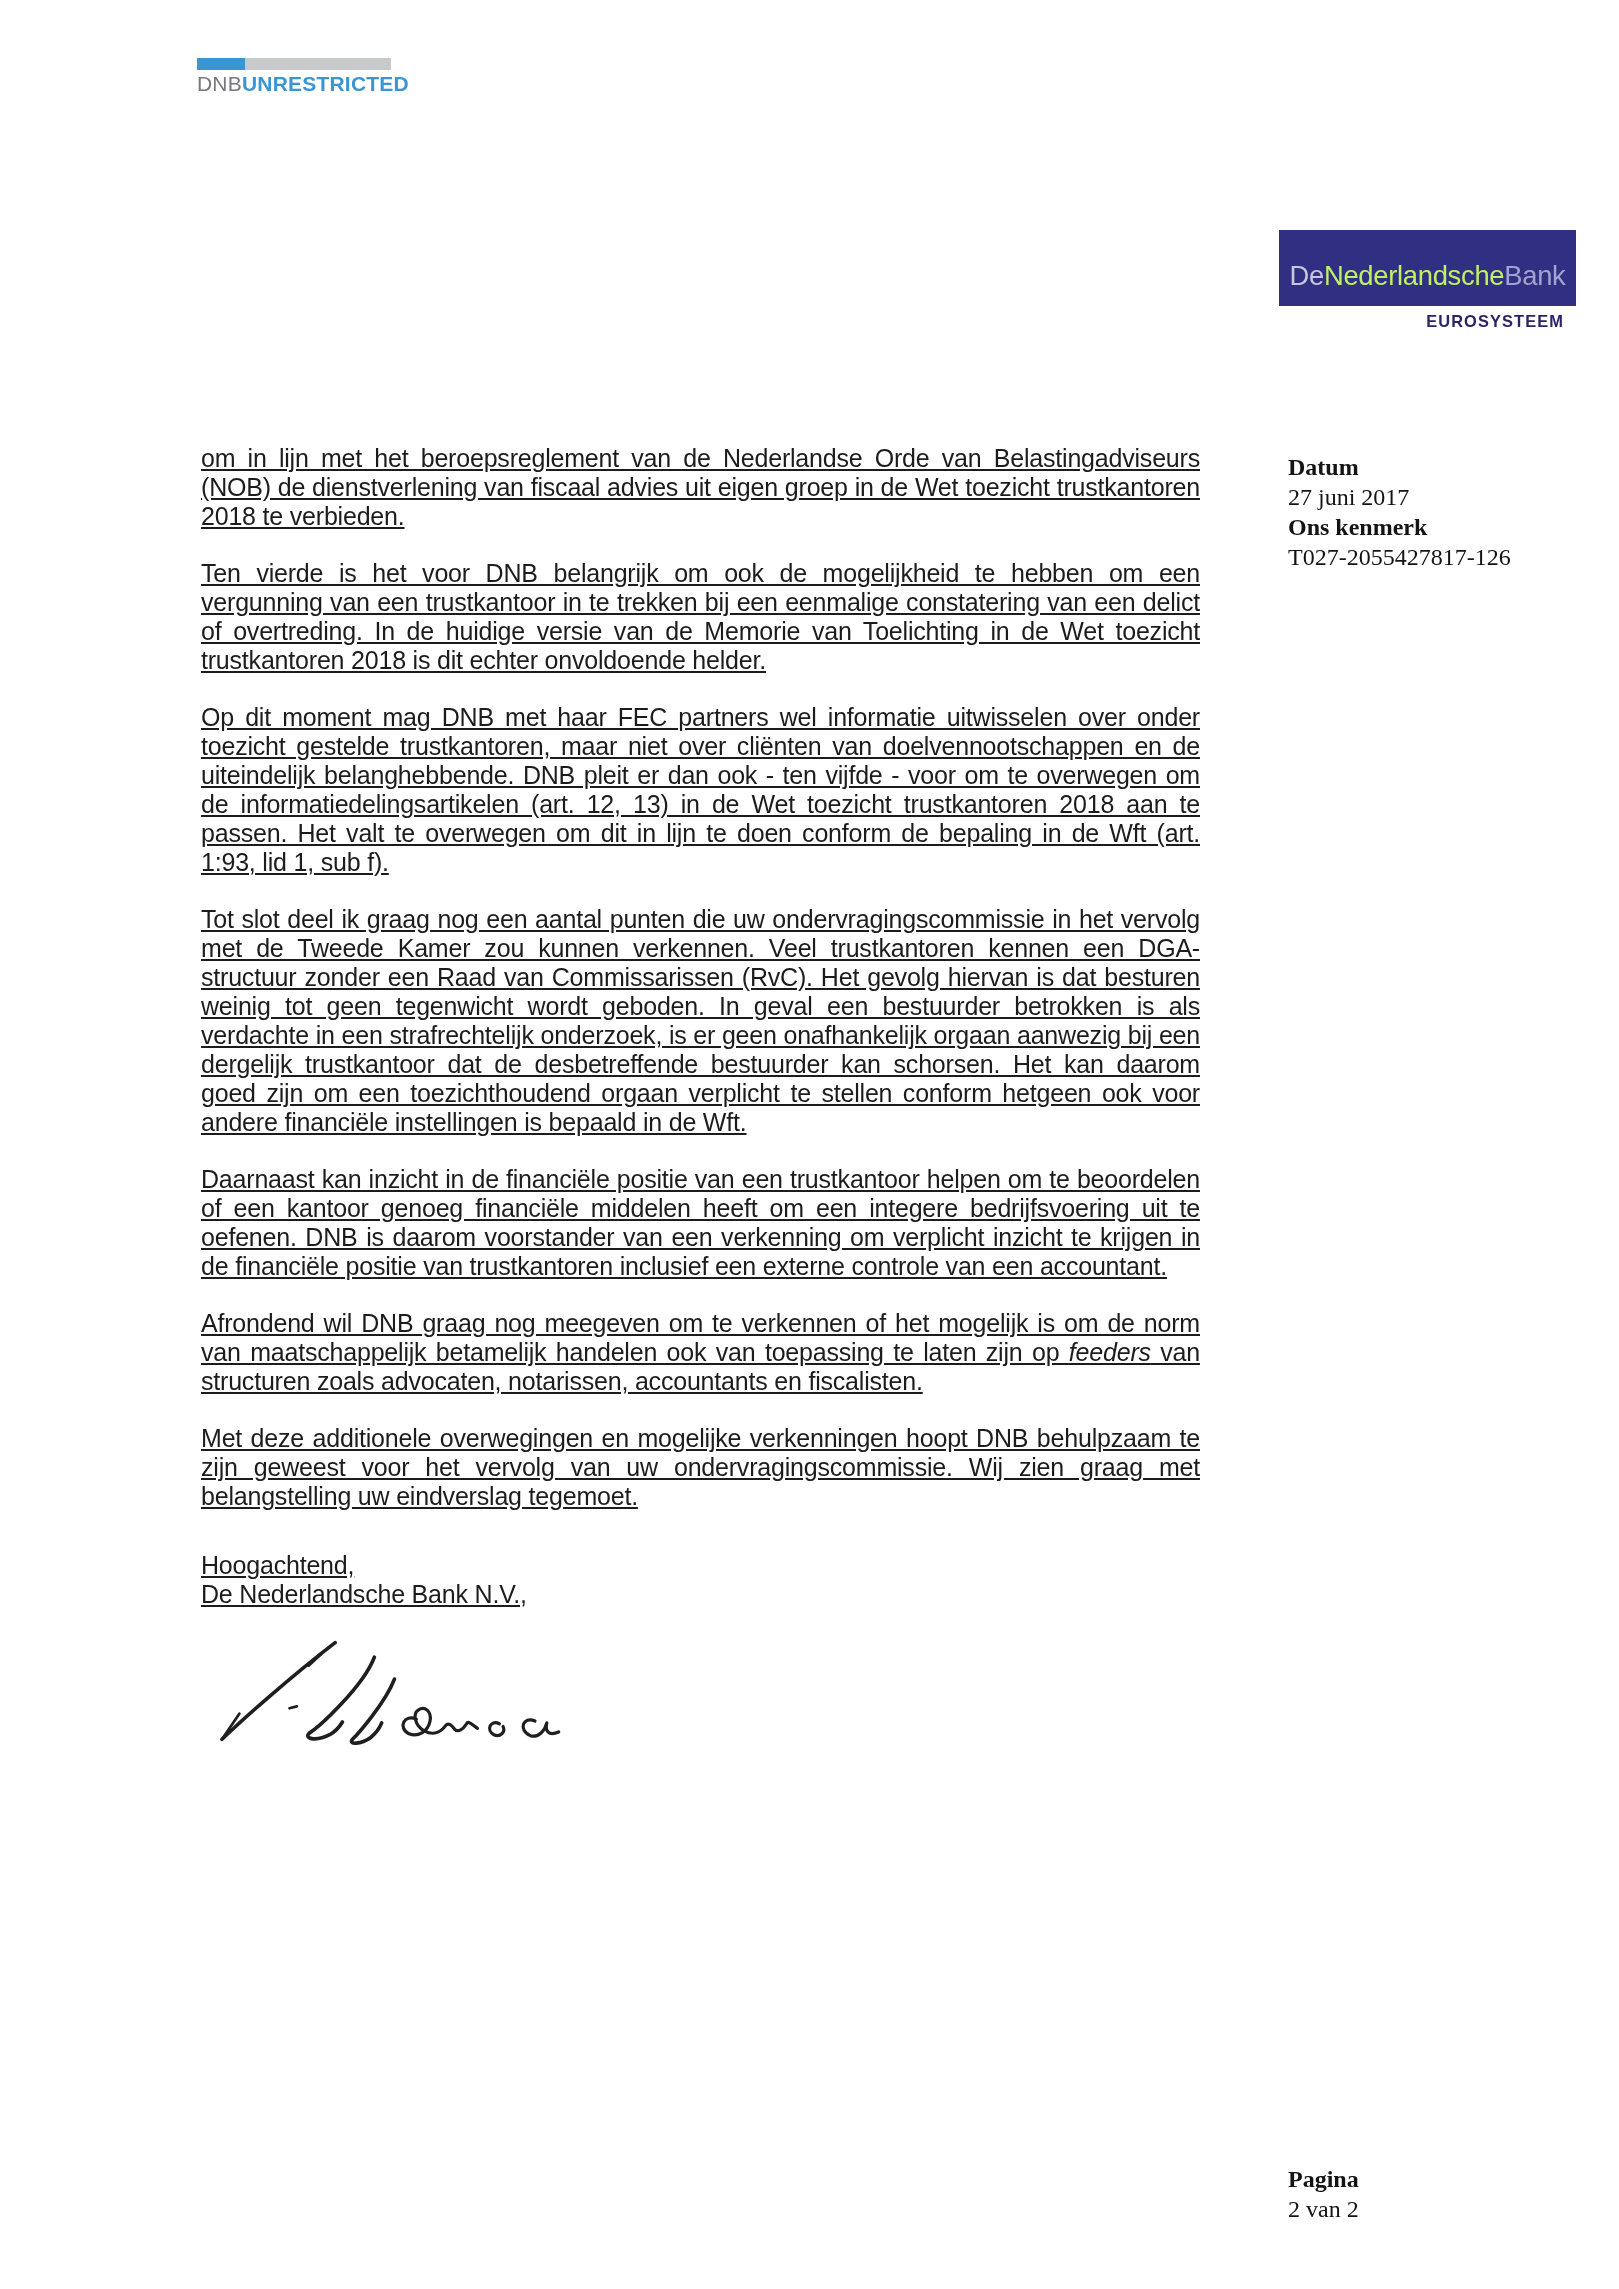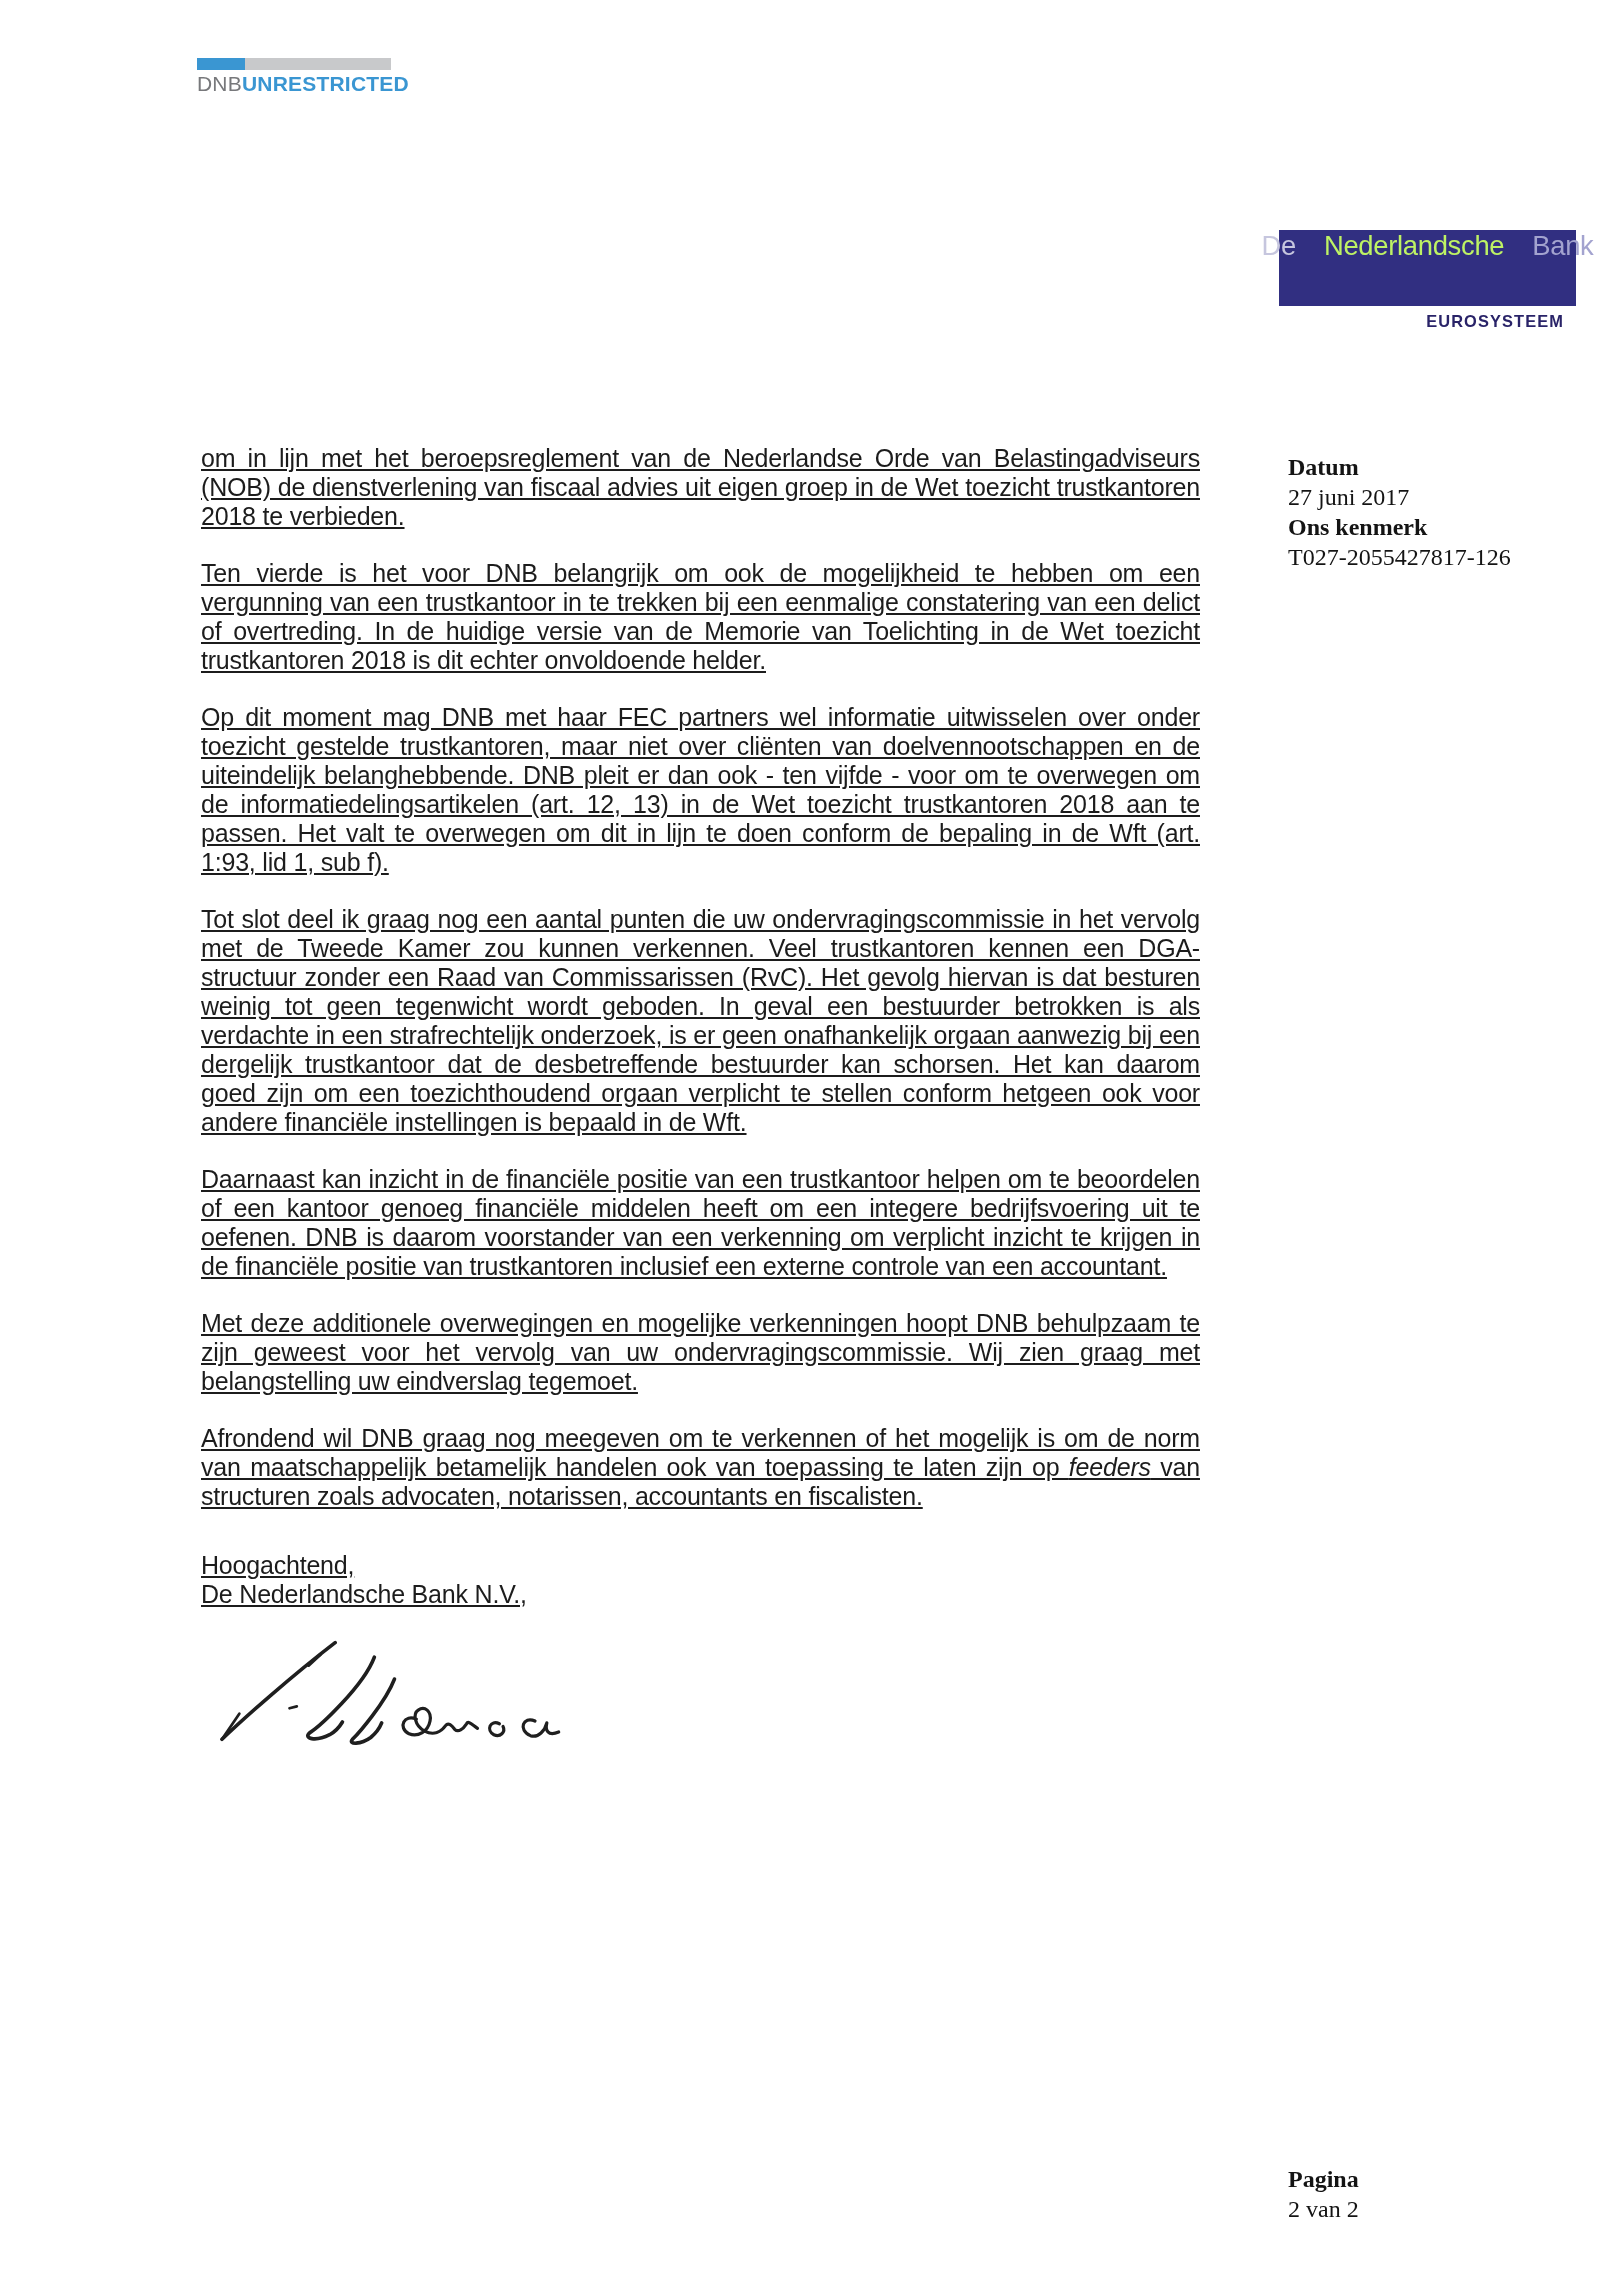--- a/index.html
+++ b/index.html
@@ -18,23 +18,23 @@
   .class-bar { position:relative; height:12px; background:#c8c9cb; }
   .class-bar-fill { position:absolute; left:0; top:0; width:48px; height:12px; background:#3a96d2; }
   .class-text { margin-top:1.8px; font-size:21px; white-space:nowrap; letter-spacing:0.2px; }
   .class-prefix { color:#77787b; font-weight:400; }
   .class-level  { color:#3a96d2; font-weight:700; }
 
   
   .logo { position:absolute; left:1279px; top:230px; width:297px; }
   .logo-box {
     height:76px; background:#312f81;
-    display:flex; justify-content:center;
+    display:flex; align-items:flex-end; justify-content:center;
     padding-bottom:13.7px; box-sizing:border-box;
-    font-size:27.4px; letter-spacing:-0.3px; white-space:nowrap;gap:28px;
+    font-size:27.4px; letter-spacing:-0.3px; white-space:nowrap;
   }
   .logo-de   { color:#c6c6de; }
   .logo-ned  { color:#bef264; font-weight:400; }
   .logo-bank { color:#a3a3cf; }
   .logo-sub {
     margin-top:6.4px; text-align:right; padding-right:12px;
     font-family:Liberation Sans, sans-serif;
     font-size:16.4px; font-weight:700; letter-spacing:1.1px; color:#292368;
   }
 
@@ -100,22 +100,22 @@
       <div class="meta-value">T027-2055427817-126</div>
     </div>
   </div>
 
   <div class="letter-body">
     <p>om in lijn met het beroepsreglement van de Nederlandse Orde van Belastingadviseurs (NOB) de dienstverlening van fiscaal advies uit eigen groep in de Wet toezicht trustkantoren 2018 te verbieden.</p>
     <p>Ten vierde is het voor DNB belangrijk om ook de mogelijkheid te hebben om een vergunning van een trustkantoor in te trekken bij een eenmalige constatering van een delict of overtreding. In de huidige versie van de Memorie van Toelichting in de Wet toezicht trustkantoren 2018 is dit echter onvoldoende helder.</p>
     <p>Op dit moment mag DNB met haar FEC partners wel informatie uitwisselen over onder toezicht gestelde trustkantoren, maar niet over cliënten van doelvennootschappen en de uiteindelijk belanghebbende. DNB pleit er dan ook - ten vijfde - voor om te overwegen om de informatiedelingsartikelen (art. 12, 13) in de Wet toezicht trustkantoren 2018 aan te passen. Het valt te overwegen om dit in lijn te doen conform de bepaling in de Wft (art. 1:93, lid 1, sub f).</p>
     <p>Tot slot deel ik graag nog een aantal punten die uw ondervragingscommissie in het vervolg met de Tweede Kamer zou kunnen verkennen. Veel trustkantoren kennen een DGA-structuur zonder een Raad van Commissarissen (RvC). Het gevolg hiervan is dat besturen weinig tot geen tegenwicht wordt geboden. In geval een bestuurder betrokken is als verdachte in een strafrechtelijk onderzoek, is er geen onafhankelijk orgaan aanwezig bij een dergelijk trustkantoor dat de desbetreffende bestuurder kan schorsen. Het kan daarom goed zijn om een toezichthoudend orgaan verplicht te stellen conform hetgeen ook voor andere financiële instellingen is bepaald in de Wft.</p>
     <p>Daarnaast kan inzicht in de financiële positie van een trustkantoor helpen om te beoordelen of een kantoor genoeg financiële middelen heeft om een integere bedrijfsvoering uit te oefenen. DNB is daarom voorstander van een verkenning om verplicht inzicht te krijgen in de financiële positie van trustkantoren inclusief een externe controle van een accountant.</p>
+    <p><span>Afrondend wil DNB graag nog meegeven om te verkennen of het mogelijk is om de norm van maatschappelijk betamelijk handelen ook van toepassing te laten zijn op </span><em>feeders</em><span> van structuren zoals advocaten, notarissen, accountants en fiscalisten.</span></p>
     <p>Met deze additionele overwegingen en mogelijke verkenningen hoopt DNB behulpzaam te zijn geweest voor het vervolg van uw ondervragingscommissie. Wij zien graag met belangstelling uw eindverslag tegemoet.</p>
-    <p><span>Afrondend wil DNB graag nog meegeven om te verkennen of het mogelijk is om de norm van maatschappelijk betamelijk handelen ook van toepassing te laten zijn op </span><em>feeders</em><span> van structuren zoals advocaten, notarissen, accountants en fiscalisten.</span></p>
 
     <div class="closing">
       <div>Hoogachtend,</div>
       <div>De Nederlandsche Bank N.V.,</div>
     </div>
 
     <div class="signature-wrap">
       <svg width="365" height="121" viewBox="0 0 400 132" fill="none" xmlns="http://www.w3.org/2000/svg">
         <g stroke="#1f1f1f" stroke-linecap="round" stroke-linejoin="round" fill="none">
 

